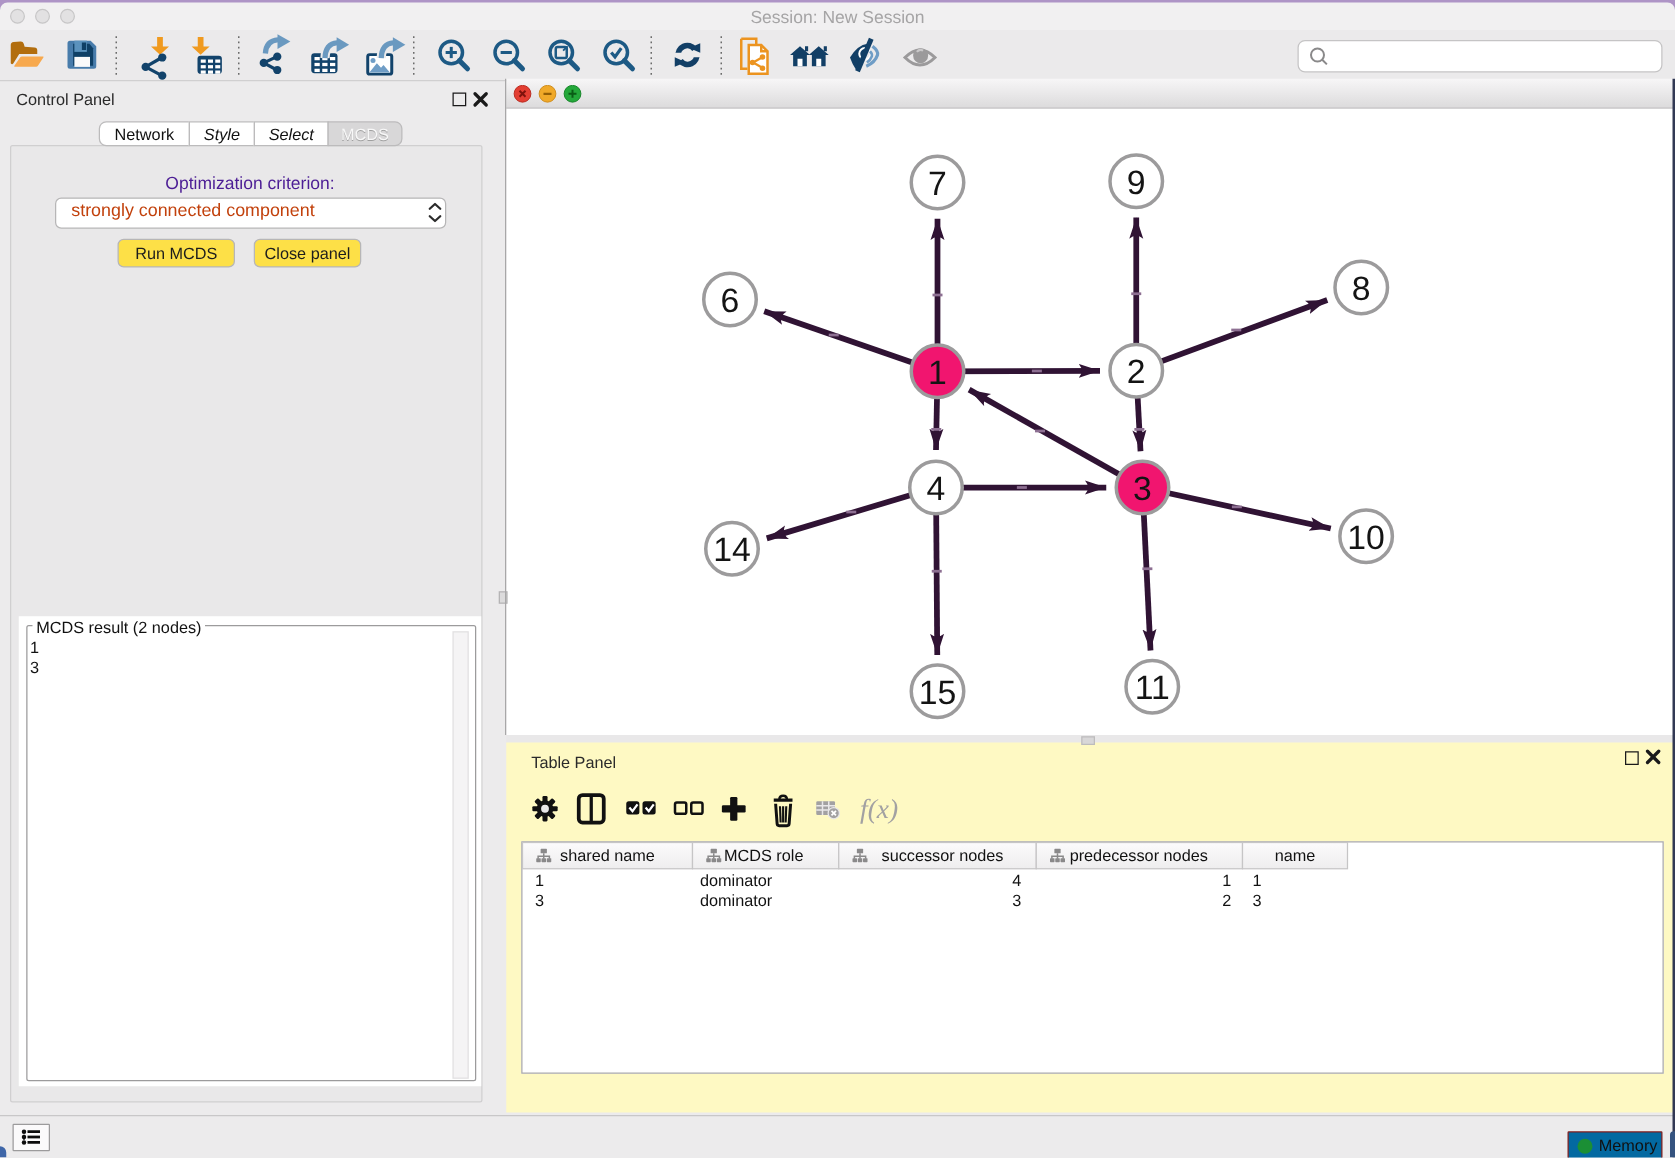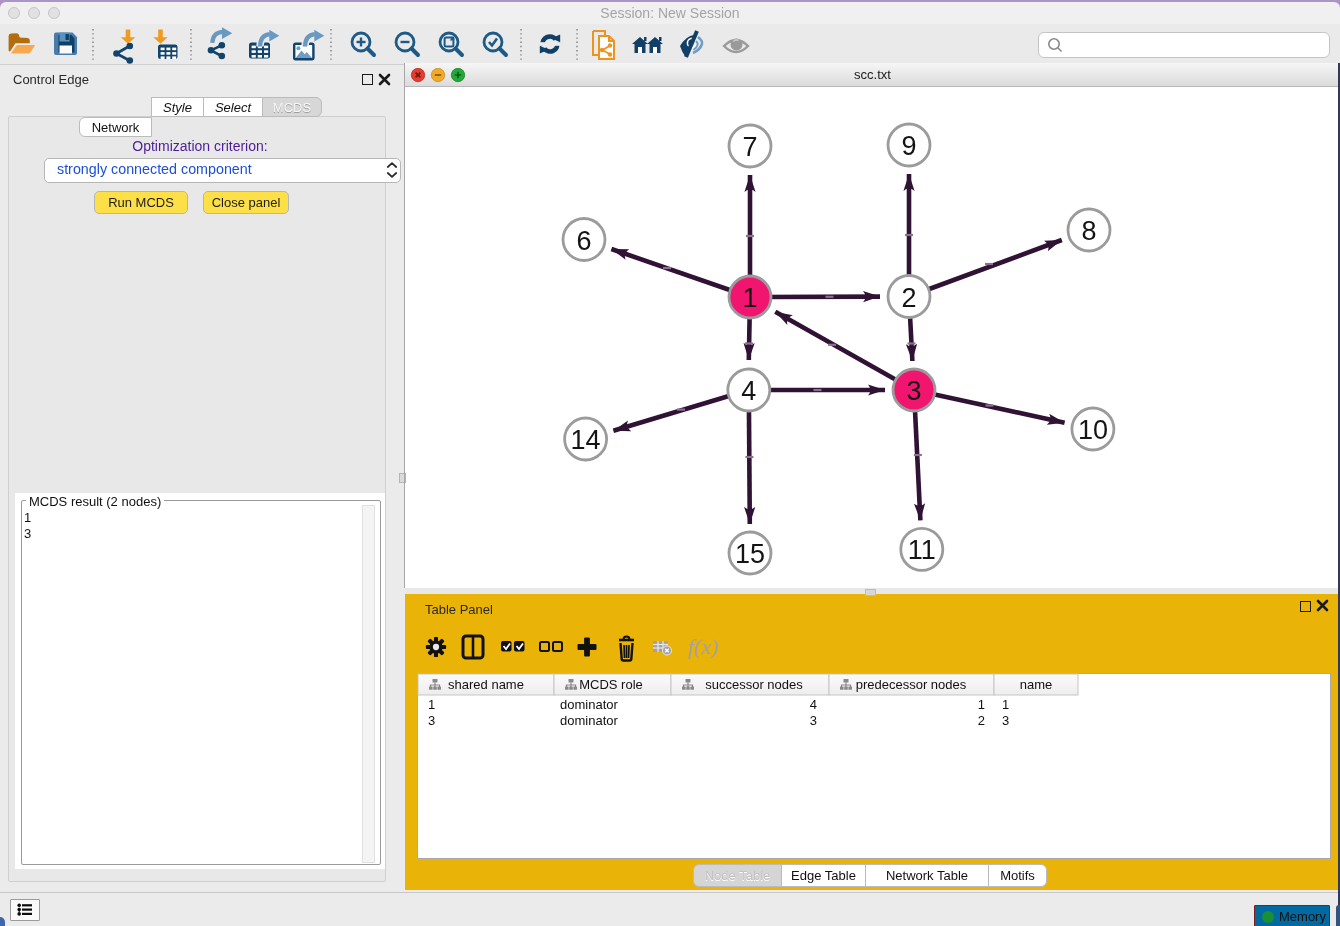--- a/index.html
+++ b/index.html
@@ -17,37 +17,37 @@
   
   #cpanel{left:3px;top:66px;width:389px;height:824px;background:#ecebec;}
   #cphead{left:13px;top:72px;font-size:13px;color:#2a2a2a;}
   #cptabs{left:79px;top:97px;width:243px;height:20px;}
   .tabseg{position:absolute;top:0;height:20px;box-sizing:border-box;border:1px solid #bcbbbc;
           background:#fff;font-size:13px;color:#111;text-align:center;line-height:19px;}
   .tall{height:23px;line-height:22px;}
   #cpinner{left:8px;top:116px;width:376px;height:764px;background:#e9e8e9;border:1px solid #d0cfd0;border-radius:2px;}
   #optlabel{left:0px;top:138px;width:400px;text-align:center;font-size:14px;color:#4c1d95;}
   #combo{left:44px;top:158px;width:311px;height:23px;background:#fff;border:1px solid #b7b6b7;border-radius:5px;
-         font-size:13px;color:#1d4ed8;line-height:22px;padding-left:44px;}
+         font-size:13px;color:#c2410c;line-height:22px;}
   .btn{position:absolute;height:23px;background:#fde047;border:1px solid #b7b6b7;border-radius:5px;
        font-size:13px;color:#1d1d1d;text-align:center;line-height:22px;box-sizing:border-box;}
   #mcdswhite{left:15px;top:493px;width:370px;height:376px;background:#fff;}
   #mcdsgroup{left:21px;top:500px;width:358px;height:363px;border:1px solid #9c9b9c;border-radius:2px;}
   #mcdslabel{left:26px;top:494px;background:#fff;padding:0 3px;font-size:13px;color:#111;}
   #mcdstext{left:24px;top:510px;font-size:13px;color:#111;line-height:16px;}
   #mcdssb{left:362px;top:505px;width:11px;height:356px;background:#f5f4f5;border:1px solid #e2e1e2;}
   
   #netframe{left:405px;top:63px;width:935px;height:531px;}
   #nettitle{left:0;top:0;width:935px;height:24px;background:linear-gradient(#f7f6f7,#dcdbdc);
             border-bottom:1px solid #b9b8b9;box-sizing:border-box;}
   #netname{left:0;top:4px;width:935px;text-align:center;font-size:13px;color:#1a1a1a;}
   #netcanvas{left:0;top:24px;width:935px;height:501px;background:#fff;}
   #netbottom{left:405px;top:588px;width:935px;height:6px;background:#e9e8e9;}
   
-  #tpanel{left:405px;top:594px;width:935px;height:296px;background:#eab308;}
+  #tpanel{left:405px;top:594px;width:935px;height:296px;background:#fef9c3;}
   #tphead{left:20px;top:8px;font-size:13px;color:#2a2a2a;}
   #ttable{left:12px;top:79px;width:912px;height:184px;background:#fff;border:1px solid #a9a8a9;}
   .td{position:absolute;font-size:13px;color:#111;height:16px;line-height:16px;}
   #btabs{left:288px;top:270px;width:362px;height:23px;}
   
   #statusbar{left:0;top:892px;width:1340px;height:34px;background:#ecebec;border-top:1px solid #c8c7c8;}
   #listbtn{left:10px;top:899px;width:28px;height:20px;background:#fbfafb;border:1px solid #9c9b9c;border-radius:1px;}
   #membtn{left:1254px;top:905px;width:74px;height:23px;background:#0369a1;border:1px solid #7f1d1d;border-radius:1px;
           font-size:13px;color:#111;}
 </style>
@@ -224,28 +224,28 @@
 </svg>
 </div>
 <div class="abs" id="search">
   <svg width="24" height="24" xmlns="http://www.w3.org/2000/svg" style="position:absolute;left:4px;top:0;">
     <circle cx="11" cy="11" r="5.2" stroke="#8a898a" stroke-width="1.6" fill="none"></circle>
     <line x1="14.8" y1="14.8" x2="18.5" y2="18.5" stroke="#8a898a" stroke-width="1.6"></line>
   </svg>
 </div>
 
 <div class="abs" id="cpanel"></div>
-<div class="abs" id="cphead">Control Edge</div>
+<div class="abs" id="cphead">Control Panel</div>
 <div class="abs" style="left:362px;top:74px;width:9px;height:9px;border:1.6px solid #1a1a1a;"></div>
 <svg class="abs" style="left:378px;top:73px;" width="13" height="13" xmlns="http://www.w3.org/2000/svg">
   <path d="M2,2 L11,11 M11,2 L2,11" stroke="#1a1a1a" stroke-width="2.6" stroke-linecap="round"></path>
 </svg>
 <div class="abs" id="cpinner"></div>
 <div class="abs" id="cptabs">
-  <div class="tabseg" style="left:0;width:73px;border-radius:6px 0 0 6px;margin-top:20px;">Network</div>
+  <div class="tabseg" style="left:0;width:73px;border-radius:6px 0 0 6px;">Network</div>
   <div class="tabseg" style="left:72px;width:53px;font-style:italic;">Style</div>
   <div class="tabseg" style="left:124px;width:60px;font-style:italic;">Select</div>
   <div class="tabseg" style="left:183px;width:60px;border-radius:0 6px 6px 0;background:#d8d7d8;color:#f8f8f8;text-shadow:0 1px 0 #9f9f9f;">MCDS</div>
 </div>
 <div class="abs" id="optlabel">Optimization criterion:</div>
 <div class="abs" id="combo">
     <span style="position:absolute;left:12px;top:-1px;font-size:14.3px;">strongly connected component</span>
 <svg width="14" height="18" style="position:absolute;right:1px;top:2px;" xmlns="http://www.w3.org/2000/svg">
 <g stroke="#2c2c2c" stroke-width="1.8" fill="none" stroke-linecap="round" stroke-linejoin="round">
 <path d="M2.8,6 L7,2.2 L11.2,6"></path>
@@ -264,21 +264,20 @@
 <div class="abs" id="netframe">
   <div class="abs" id="nettitle"></div>
   <svg class="abs" style="left:5px;top:5px;" width="62" height="15" xmlns="http://www.w3.org/2000/svg">
     <circle cx="8" cy="7" r="6.7" fill="#e33e32" stroke="#ba2c22" stroke-width="0.8"></circle>
     <path d="M5.6,4.6 l4.8,4.8 M10.4,4.6 l-4.8,4.8" stroke="#7e120c" stroke-width="1.6"></path>
     <circle cx="28" cy="7" r="6.7" fill="#f0a929" stroke="#cf8d1e" stroke-width="0.8"></circle>
     <path d="M24.8,7 h6.4" stroke="#945f06" stroke-width="1.8"></path>
     <circle cx="48" cy="7" r="6.7" fill="#24a83a" stroke="#18862a" stroke-width="0.8"></circle>
     <path d="M44.8,7 h6.4 M48,3.8 v6.4" stroke="#0a5c16" stroke-width="1.6"></path>
   </svg>
-  <div class="abs" id="netname">scc.txt</div>
   <div class="abs" id="netcanvas">
     <svg width="935" height="501" viewBox="405 87 935 501" xmlns="http://www.w3.org/2000/svg">
       <defs>
         <marker id="arr" markerWidth="18" markerHeight="13" refX="17" refY="6" orient="auto" markerUnits="userSpaceOnUse">
           <path d="M17,6 L0,0.4 Q4.8,6 0,11.6 z" fill="#301334"></path>
         </marker>
       </defs>
       <g stroke="#301334" stroke-width="4.6" marker-end="url(#arr)">
         <line x1="750" y1="297" x2="750" y2="175"></line>
         <line x1="750" y1="297" x2="611.4" y2="249"></line>
@@ -446,26 +445,20 @@
   <div class="td" style="left:155px;top:103px;">dominator</div>
   <div class="td" style="left:372px;top:103px;width:40px;text-align:right;">4</div>
   <div class="td" style="left:540px;top:103px;width:40px;text-align:right;">1</div>
   <div class="td" style="left:597px;top:103px;">1</div>
   <div class="td" style="left:23px;top:119px;">3</div>
   <div class="td" style="left:155px;top:119px;">dominator</div>
   <div class="td" style="left:372px;top:119px;width:40px;text-align:right;">3</div>
   <div class="td" style="left:540px;top:119px;width:40px;text-align:right;">2</div>
   <div class="td" style="left:597px;top:119px;">3</div>
 
-  <div class="abs" id="btabs">
-    <div class="tabseg tall" style="left:0;width:89px;border-radius:6px 0 0 6px;background:#d6d5d6;color:#c3c2c3;text-shadow:0 1px 0 #fff;">Node Table</div>
-    <div class="tabseg tall" style="left:88px;width:85px;">Edge Table</div>
-    <div class="tabseg tall" style="left:172px;width:124px;">Network Table</div>
-    <div class="tabseg tall" style="left:295px;width:59px;border-radius:0 6px 6px 0;">Motifs</div>
-  </div>
 </div>
 
 <div class="abs" id="netbottomhandle" style="left:865px;top:589px;width:9px;height:5px;background:#d8d7d8;border:1px solid #bdbcbd;"></div>
 <div class="abs" id="vsplithandle" style="left:399px;top:473px;width:5px;height:8px;background:#dcdbdc;border:1px solid #b5b4b5;"></div>
 <div class="abs" style="left:404px;top:63px;width:1px;height:525px;background:#a8a7a8;"></div>
 <div class="abs" id="statusbar"></div>
 <div class="abs" id="listbtn">
   <svg width="28" height="20" xmlns="http://www.w3.org/2000/svg">
     <g fill="#0c0c0c">
       <line x1="8.2" y1="5" x2="8.2" y2="14" stroke="#0c0c0c" stroke-width="1" stroke-dasharray="1.4,1.4"></line>

